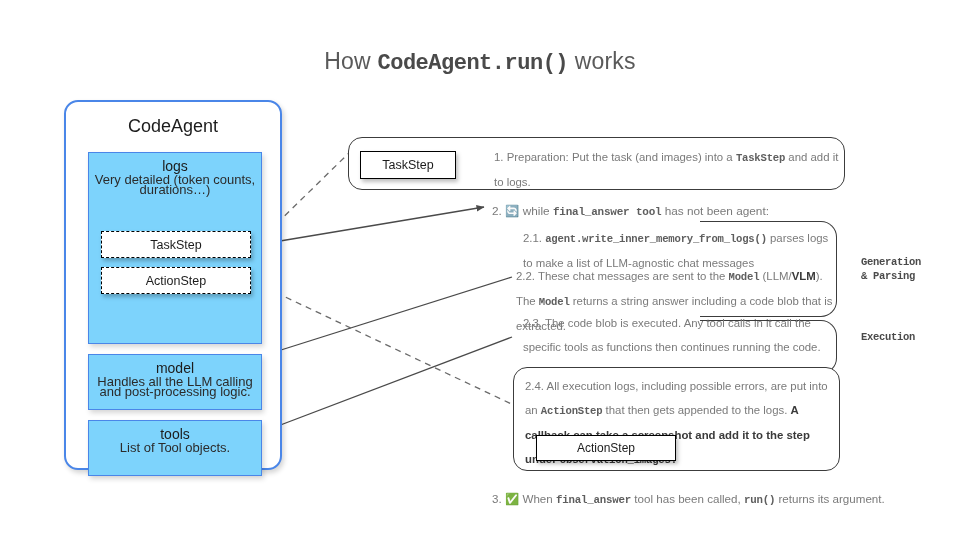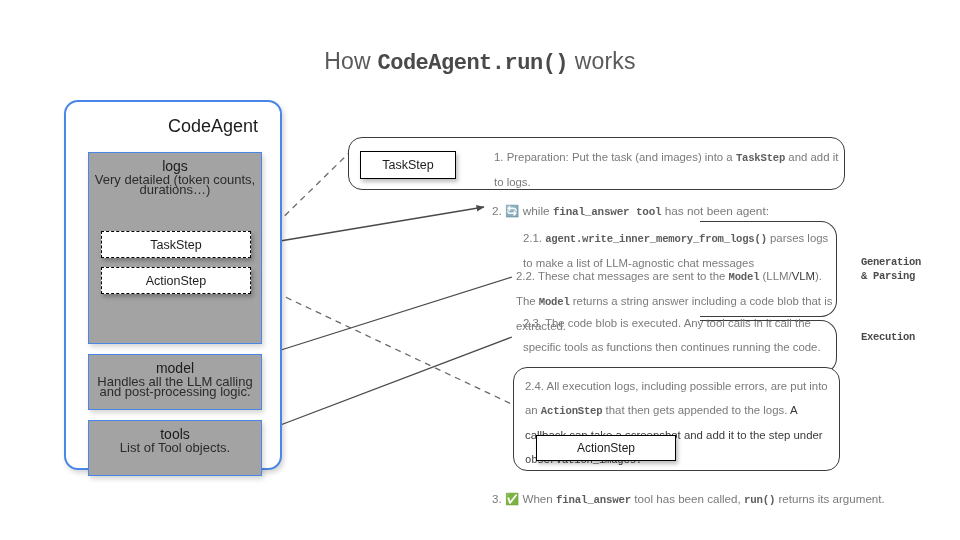--- a/index.html
+++ b/index.html
@@ -15,21 +15,21 @@
     font-family: "Liberation Sans", sans-serif;
     color: #6b6b6b;
   }
   .mono {
     font-family: "Liberation Mono", monospace;
     font-weight: bold;
     color: #5e5e5e;
     font-size: 0.93em;
     letter-spacing: -0.2px;
   }
-  .b { font-weight: normal; color: #3a3a3a; }
+  .b { font-weight: bold; color: #3a3a3a; }
 
   
   #title {
     position: absolute;
     left: 0; top: 48px;
     width: 960px;
     text-align: center;
     font-size: 23px;
     color: #5a5a5a;
     letter-spacing: .2px;
@@ -46,26 +46,25 @@
     background: #fff;
     box-shadow: 2px 3px 5px rgba(0,0,0,.17);
     box-sizing: border-box;
   }
   #agent-title {
     position: absolute;
     left: 0; top: 14px; width: 100%;
     text-align: center;
     font-size: 18px;
     color: #1c1c1c;
-    padding-left: 40px;
   }
   .blue-box {
     position: absolute;
     border: 1.5px solid #4a86e8;
-    background: #a3a3a3;
+    background: #7dd3fc;
     box-shadow: 2px 3px 5px rgba(0,0,0,.16);
     box-sizing: border-box;
   }
   .bx-title {
     text-align: center;
     font-size: 14px;
     color: #1c1c1c;
     margin-top: 6px;
     line-height: 15px;
   }

